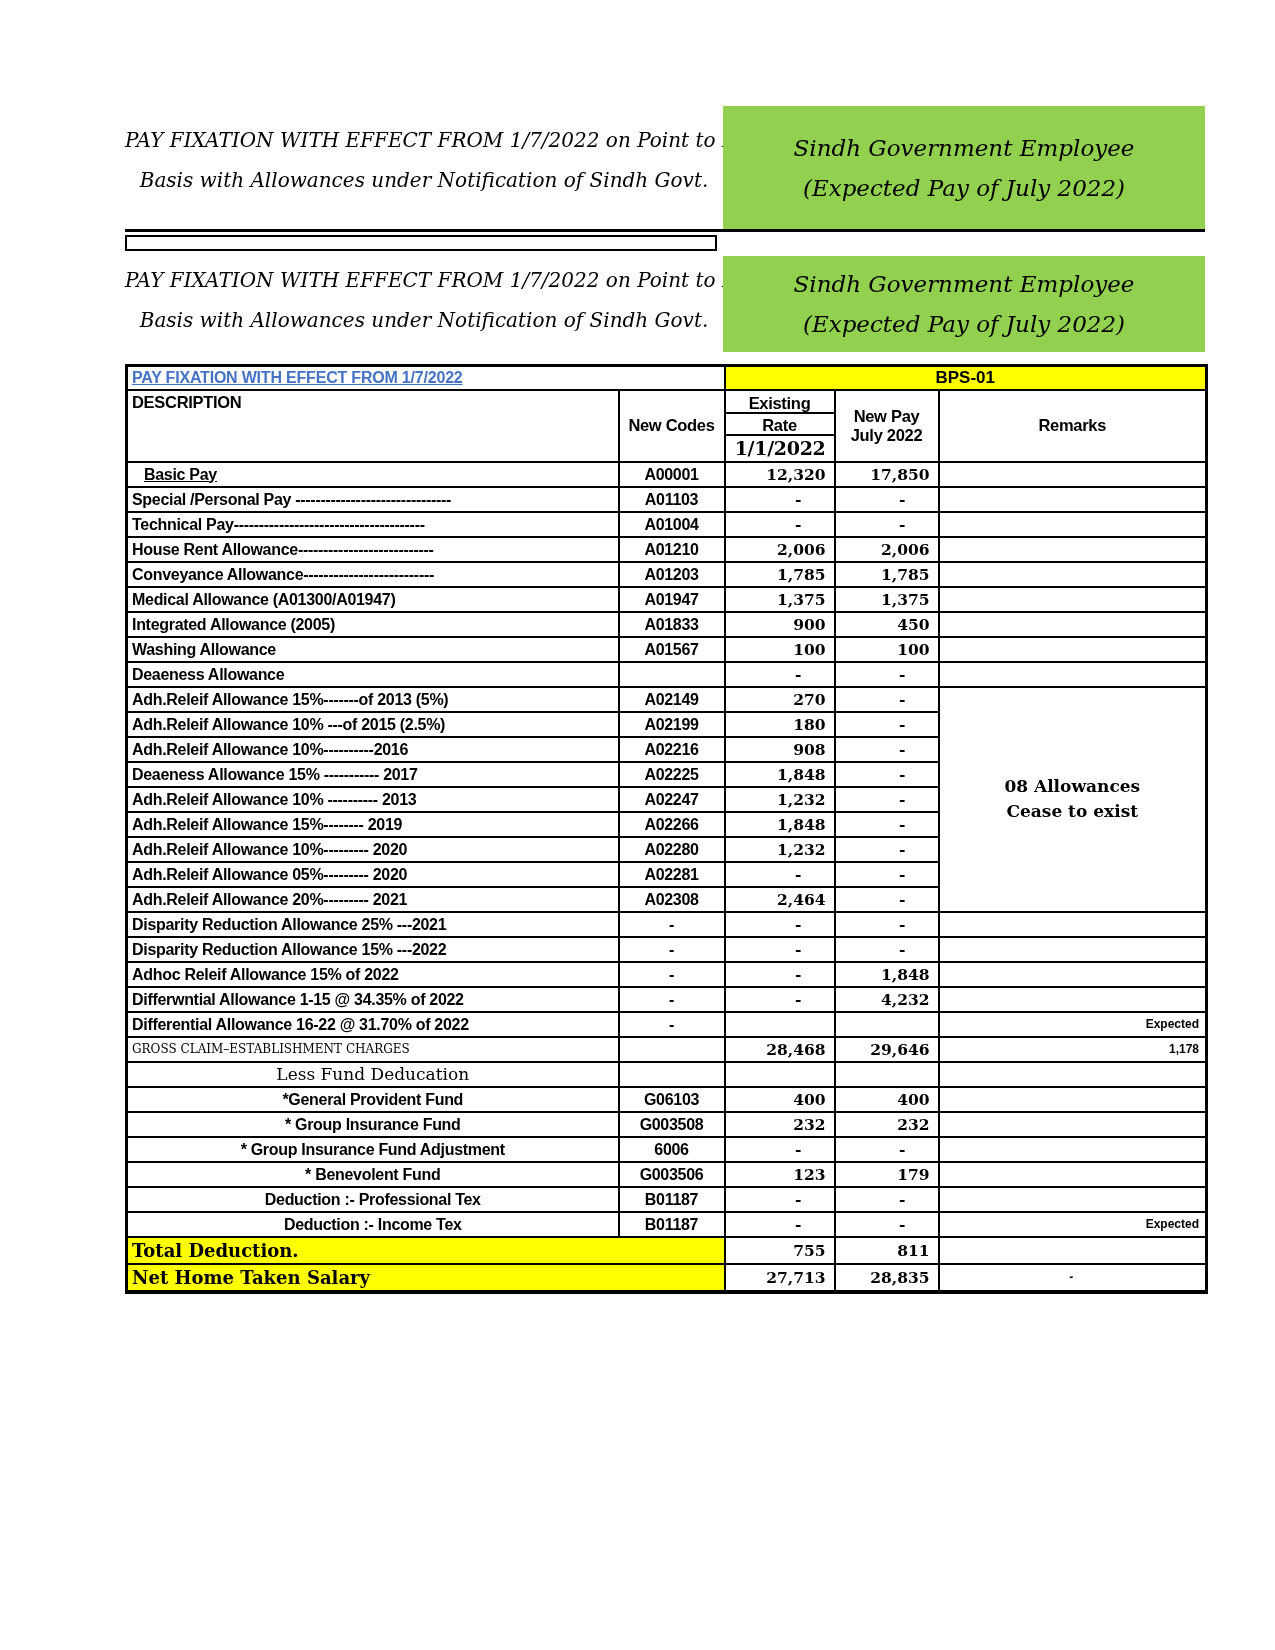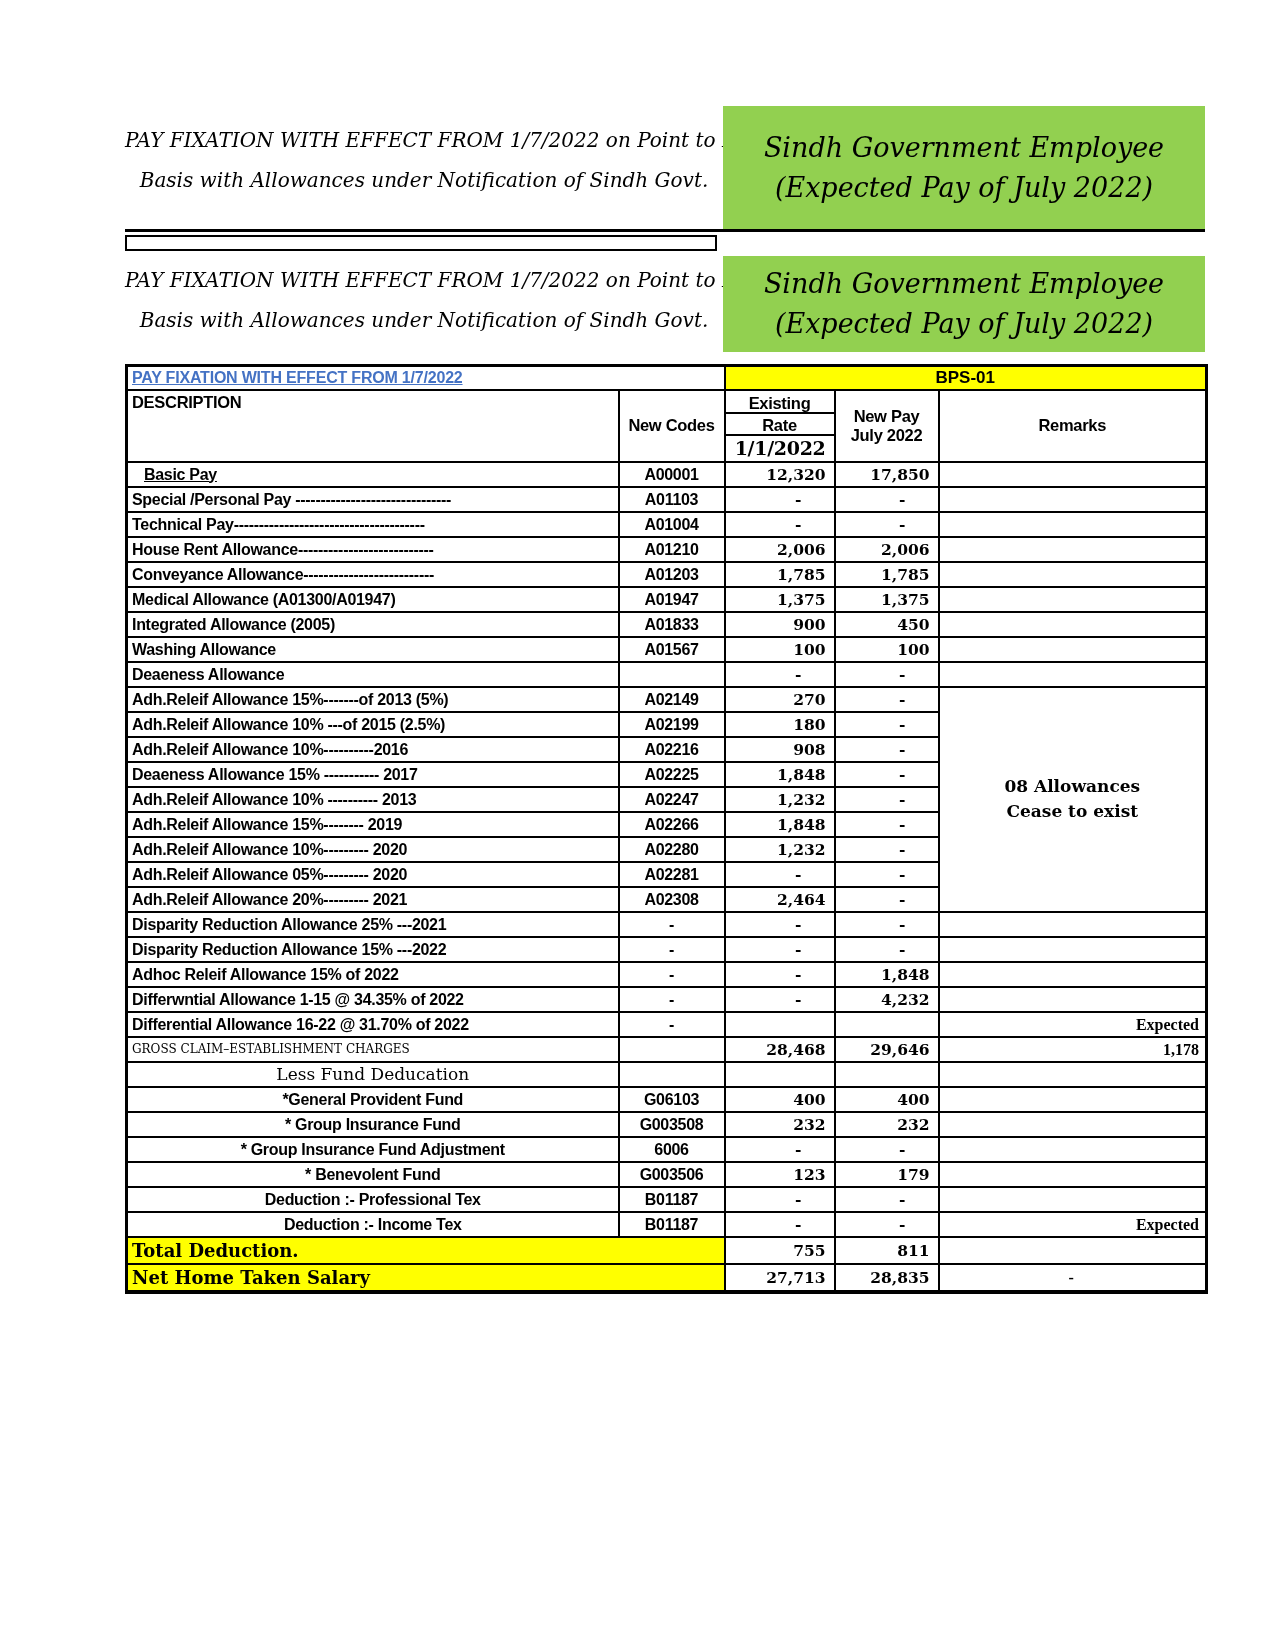--- a/index.html
+++ b/index.html
@@ -8,21 +8,21 @@
   .page { position:relative; width:1275px; height:1650px; background:#fff; overflow:hidden;
           font-family:"Liberation Sans", sans-serif; color:#000; }
   .content { position:absolute; left:125px; top:106px; width:1080px; }
 
   
   .header-block { display:flex; width:100%; }
   .hb-title { width:598px; text-align:center; font-family:"DejaVu Serif", serif; font-style:italic;
               font-size:20px; line-height:40px; padding-top:14px; white-space:nowrap; }
   .hb-badge { width:482px; background:var(--green); display:flex; flex-direction:column;
               justify-content:center; align-items:center; font-family:"DejaVu Serif", serif;
-              font-style:italic; font-size:27px; line-height:40px; }
+              font-style:italic; font-size:23px; line-height:40px; }
   .block1 { height:126px; border-bottom:3px solid #000; }
   .block2 { height:96px; }
   .block2 .hb-title { padding-top:4px; }
   .divider { height:24px; position:relative; }
   .divider-box { position:absolute; left:0; top:3px; width:592px; height:16px; border:2px solid #000; background:#fff; }
   .gap { height:12px; }
 
   
   table { border-collapse:collapse; width:1080px; table-layout:fixed; }
   table, th, td { border:2px solid #000; }
@@ -44,21 +44,21 @@
 
   tbody td { height:23px; line-height:23px; font-weight:bold; font-size:16px; letter-spacing:-0.3px; }
   td.label { text-align:left; }
   td.label.underline { text-decoration:underline;padding-left:16px; }
   td.label.center { text-align:center; }
   td.label.serif { font-family:"DejaVu Serif", serif; font-weight:normal; letter-spacing:0; font-size:12px; }
   td.label.serif.center { font-size:17px; }
   td.code { text-align:center; }
   td.amount { text-align:right; padding-right:8px; font-family:"DejaVu Serif", serif; letter-spacing:0; font-size:15.5px; }
   td.amount.dash { padding-right:32px; }
-  td.remark { text-align:right; padding-right:6px; font-family:Liberation Serif, serif; letter-spacing:0; font-size:16px; }
+  td.remark { text-align:right; padding-right:6px; font-family:Liberation Sans, sans-serif; letter-spacing:0; font-size:12px; }
   td.remark.dash-center { text-align:center; }
   td.merged-remark { text-align:center; vertical-align:middle; font-family:"DejaVu Serif", serif;
                      font-size:17px; font-weight:bold; white-space:normal; line-height:1.5; letter-spacing:0; }
   tr.total td { height:25px; line-height:25px; }
   td.total-label { background:var(--yellow); text-align:left; padding-right:0;
                    font-family:"DejaVu Serif", serif; font-weight:bold; letter-spacing:0; font-size:18px; }
   tr.last td { border-bottom-width:4px;margin-left:19px; }
 </style>
 </head>
 <body>

